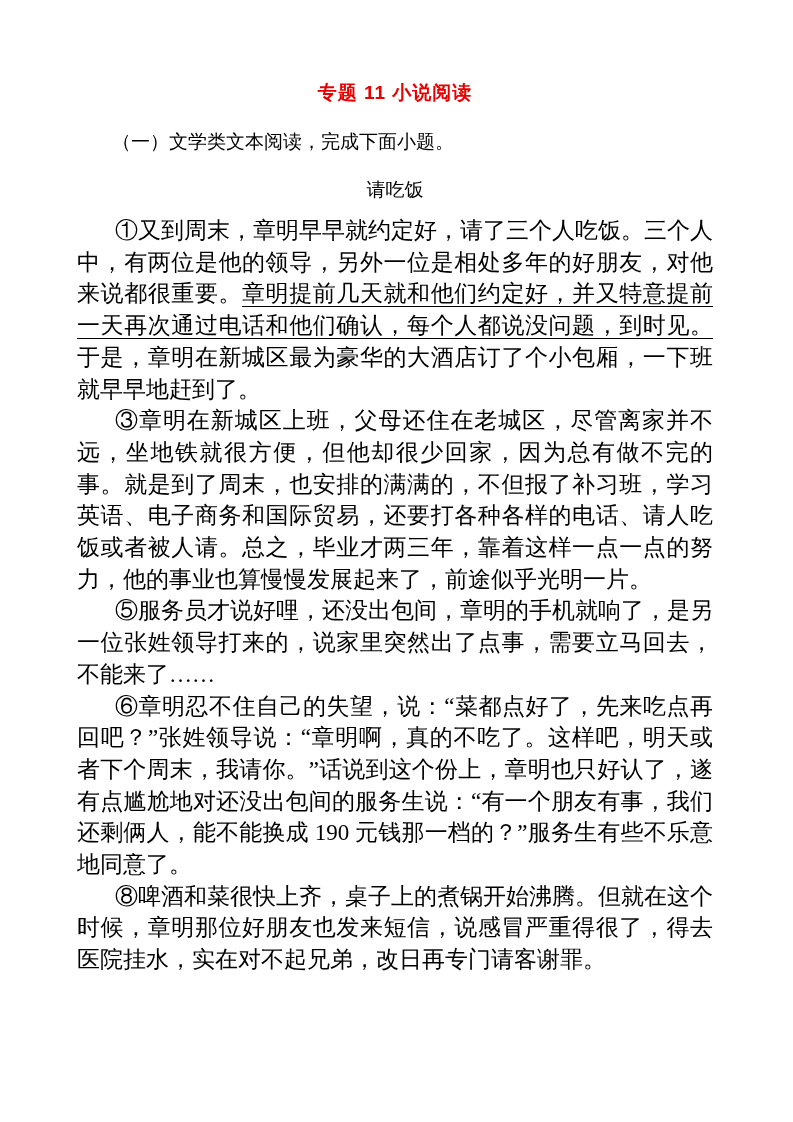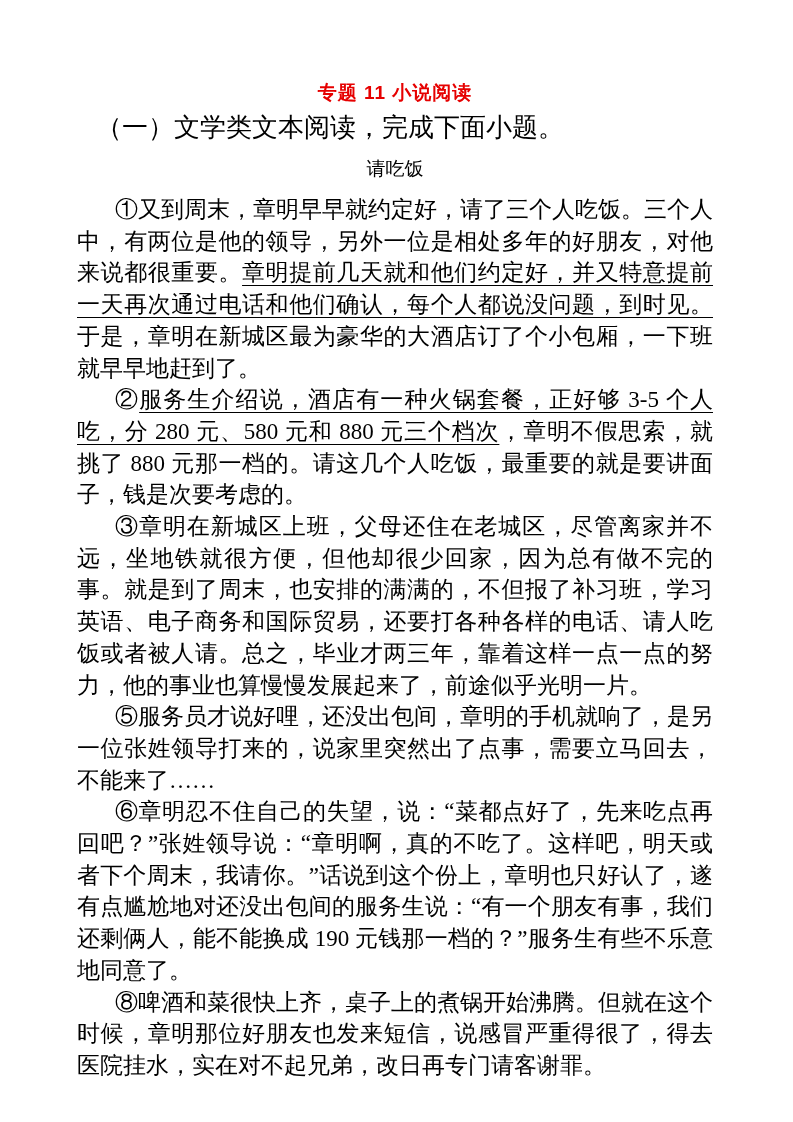--- a/index.html
+++ b/index.html
@@ -13,31 +13,31 @@
     height: 1122px;
     margin: 0 auto;
     background: #ffffff;
     box-sizing: border-box;
     padding: 80px 80px 0 77px;
     overflow: hidden;
     font-family: "Liberation Serif", "DejaVu Serif", serif;
     color: #000000;
   }
   .doc-title {
-    margin: 0 0 6px 0;
+    margin: 0 0 20px 0;
     font-family: "Liberation Sans", "DejaVu Sans", sans-serif;
     font-size: 19px;
     line-height: 26px;
     font-weight: bold;
     text-align: center;
     letter-spacing: 1px;
   }
   .intro-line {
-    margin: 0;
-    font-size: 26px;
+    margin: 16px;
+    font-size: 19px;
     line-height: 32px;
     text-indent: 19px;
     text-align: justify;
   }
   .story-title {
     margin: 9px;
     font-size: 19px;
     line-height: 32px;
     font-weight: normal;
     text-align: center;
@@ -62,21 +62,20 @@
 <div class="page">
 
   <h1 class="doc-title" style="color:#e60000">专题 11 小说阅读</h1>
 
   <p class="intro-line">（一）文学类文本阅读，完成下面小题。</p>
 
   <h2 class="story-title">请吃饭</h2>
 
   <p class="para"><span>①又到周末，章明早早就约定好，请了三个人吃饭。三个人中，有两位是他的领导，另外一位是相处多年的好朋友，对他来说都很重要。</span><span class="ul">章明提前几天就和他们约定好，并又特意提前一天再次通过电话和他们确认，每个人都说没问题，到时见。</span><span>于是，章明在新城区最为豪华的大酒店订了个小包厢，一下班就早早地赶到了。</span></p>
 
-  <p class="para"><span>②</span><span class="ul">服务生介绍说，酒店有一种火锅套餐，正好够 3-5 个人吃，分 280 元、580 元和 880 元三个档次</span><span>，章明不假思索，就挑了 880 元那一档的。请这几个人吃饭，最重要的就是要讲面子，钱是次要考虑的。</span></p>
 
   <p class="para"><span>③章明在新城区上班，父母还住在老城区，尽管离家并不远，坐地铁就很方便，但他却很少回家，因为总有做不完的事。就是到了周末，也安排的满满的，不但报了补习班，学习英语、电子商务和国际贸易，还要打各种各样的电话、请人吃饭或者被人请。总之，毕业才两三年，靠着这样一点一点的努力，他的事业也算慢慢发展起来了，前途似乎光明一片。</span><span class="ul"></span><span></span></p>
 
 
   <p class="para"><span>⑤服务员才说好哩，还没出包间，章明的手机就响了，是另一位张姓领导打来的，说家里突然出了点事，需要立马回去，不能来了……</span><span class="ul"></span><span></span></p>
 
   <p class="para"><span>⑥章明忍不住自己的失望，说：“菜都点好了，先来吃点再回吧？”张姓领导说：“章明啊，真的不吃了。这样吧，明天或者下个周末，我请你。”话说到这个份上，章明也只好认了，遂有点尴尬地对还没出包间的服务生说：“有一个朋友有事，我们还剩俩人，能不能换成 190 元钱那一档的？”服务生有些不乐意地同意了。</span><span class="ul"></span><span></span></p>
 
 
   <p class="para"><span>⑧啤酒和菜很快上齐，桌子上的煮锅开始沸腾。但就在这个时候，章明那位好朋友也发来短信，说感冒严重得很了，得去医院挂水，实在对不起兄弟，改日再专门请客谢罪。</span><span class="ul"></span><span></span></p>

